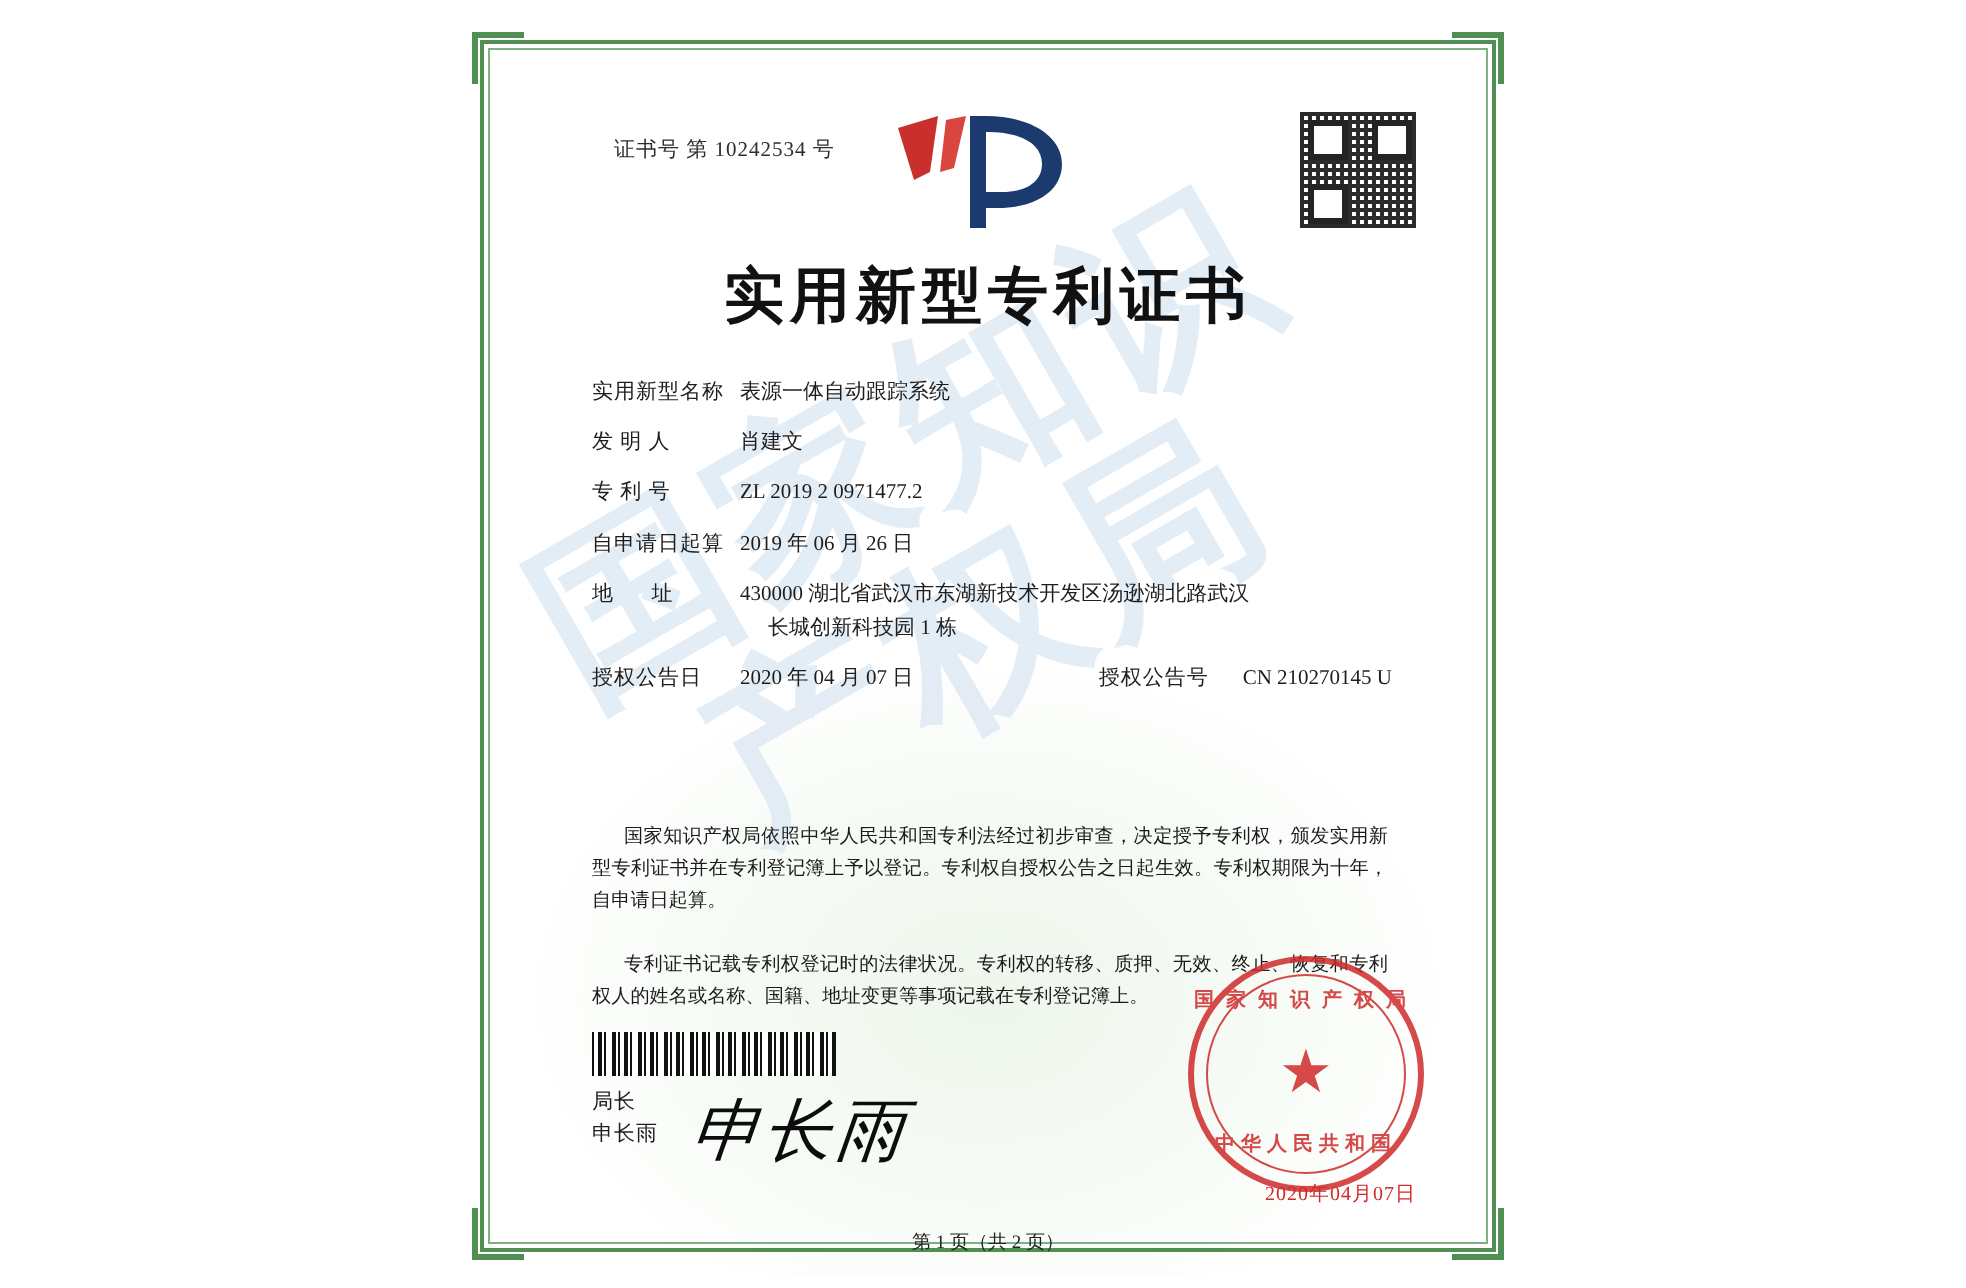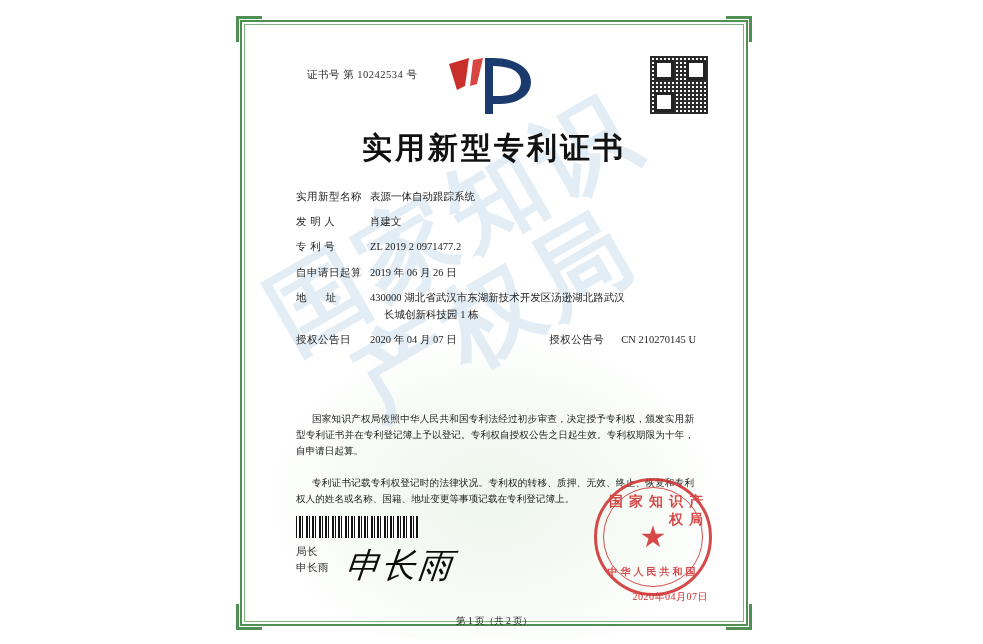--- a/index.html
+++ b/index.html
@@ -189,21 +189,21 @@
   #seal .ring {
     position:absolute; left:6px; top:6px; right:6px; bottom:6px;
     border:1px solid #cf2b2b; border-radius:50%;
   }
   #seal .star {
     position:absolute; left:50%; top:50%; transform:translate(-50%,-50%);
     font-size: 30px; line-height:1;
   }
   #seal .arc-top {
     position:absolute; left:0; right:0; top:12px;
-    text-align:right; font-size:14px; letter-spacing:6px; font-weight:bold;
+    text-align:right; font-size:10px; letter-spacing:6px; font-weight:bold;
   }
   #seal .arc-bottom {
     position:absolute; left:0; right:0; bottom:14px;
     text-align:center; font-size:10px; letter-spacing:3px; font-weight:bold;
   }
   #seal-date {
     position: absolute;
     right: 52px; bottom: 34px;
     font-size: 10px;
     color: #cf2b2b;

